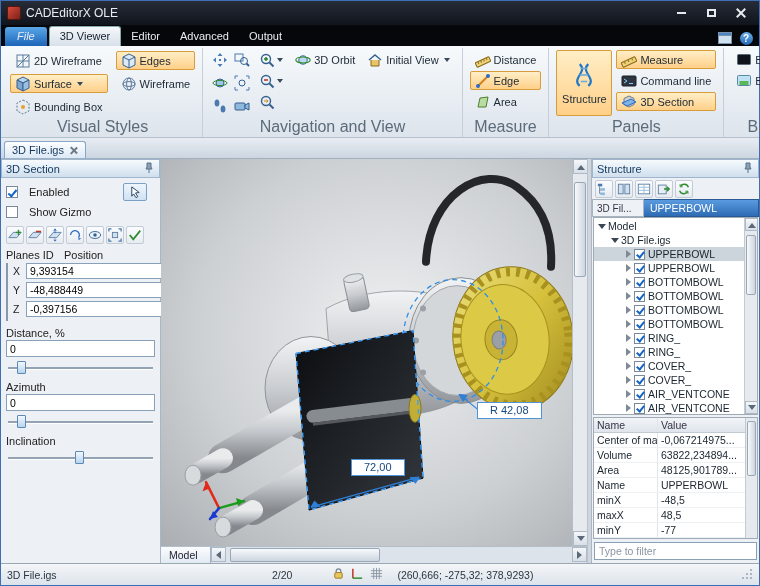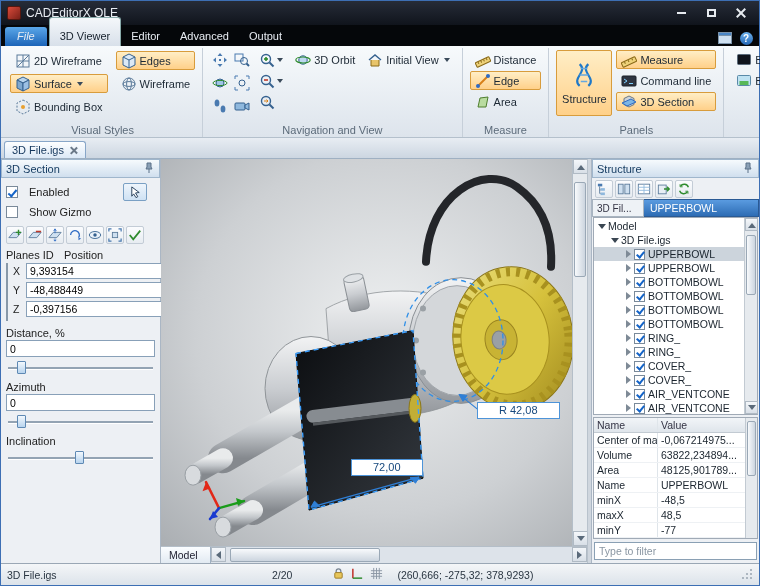--- a/index.html
+++ b/index.html
@@ -14,31 +14,31 @@
   .winbtn{width:28px;height:18px;display:flex;align-items:center;justify-content:center;margin-left:2px;border-radius:2px;}
   .g-min{width:9px;height:2px;background:#e6eaef;}
   .g-max{width:9px;height:8px;border:2px solid #e6eaef;}
   .g-close{position:relative;width:12px;height:12px;}
   .g-close::before,.g-close::after{content:"";position:absolute;left:5px;top:0;width:2px;height:12px;background:#e6eaef;}
   .g-close::before{transform:rotate(45deg);}.g-close::after{transform:rotate(-45deg);}
 
   
   .menubar{height:21px;background:#05070a;display:flex;align-items:flex-end;flex:none;padding:0 4px;}
   .mtabs{display:flex;align-items:flex-end;height:21px;}
-  .mtab{color:#e8ecf2;font-size:11px;padding:12px 10px 4px;cursor:default;}
+  .mtab{color:#e8ecf2;font-size:11px;padding:3px 10px 4px;cursor:default;}
   .mtab.file{background:linear-gradient(#5aa7e8,#1c64b8);border-radius:3px 3px 0 0;margin-right:2px;padding:3px 12px 4px;font-style:italic;}
   .mtab.active{background:linear-gradient(#f4f7fa,#d8e0ea);color:#16202c;border-radius:3px 3px 0 0;border:1px solid #8aa;border-bottom:none;}
   .mspacer{flex:1;}
   .mbicon{width:18px;height:16px;display:flex;align-items:center;justify-content:center;margin-left:3px;}
   .helpdot{width:13px;height:13px;border-radius:50%;background:linear-gradient(#6cb2ee,#2466b4);color:#fff;font-size:10px;font-weight:bold;display:flex;align-items:center;justify-content:center;}
 
   
   .ribbon{height:92px;background:linear-gradient(#f7fafc,#dde4ec);border-bottom:1px solid #b4c0cc;display:flex;flex:none;padding:2px 2px 0 2px;}
   .rgroup{position:relative;border-right:1px solid #c6cfd9;padding:2px 7px 15px 7px;}
-  .rglabel{position:absolute;bottom:1px;left:0;right:0;text-align:center;font-size:11px;color:#5c6b7a;}
+  .rglabel{position:absolute;bottom:1px;left:0;right:0;text-align:center;font-size:16px;color:#5c6b7a;}
   .rbtn{display:flex;align-items:center;gap:3px;font-size:11px;color:#1c2834;height:19px;padding:0 4px;border:1px solid transparent;border-radius:2px;white-space:nowrap;}
   .rbtn.hl{background:linear-gradient(#ffeec6,#ffd089);border-color:#d89c3c;}
   .ic16{width:16px;height:16px;flex:none;display:inline-flex;}
   .ic16 svg{width:16px;height:16px;}
   .dd{width:0;height:0;border:3px solid transparent;border-top:4px solid #3a4a5a;margin-left:2px;margin-top:4px;flex:none;}
   .vs-grid{display:grid;grid-template-columns:auto auto;grid-auto-rows:21px;column-gap:8px;row-gap:2px;align-items:center;}
   .nav-wrap{display:flex;gap:5px;align-items:flex-start;}
   .nav-grid{display:grid;grid-template-columns:20px 20px;grid-auto-rows:21px;gap:2px;}
   .sq{width:20px;height:19px;display:flex;align-items:center;justify-content:center;border:1px solid transparent;border-radius:2px;}
   .magcol{display:flex;flex-direction:column;gap:2px;}
@@ -85,21 +85,21 @@
   .slab{margin-top:6px;font-size:11px;}
   .slider{position:relative;height:15px;margin:3px 2px 0;}
   .slider::before{content:"";position:absolute;left:0;right:0;top:7px;height:2px;background:#93a3b3;border-bottom:1px solid #fff;}
   .thumb{position:absolute;top:1px;width:9px;height:13px;background:linear-gradient(#f2f8fd,#b8d4ee);border:1px solid #5e89b4;border-radius:1px;}
 
   
   .vpcol{flex:1;display:flex;flex-direction:column;min-width:0;}
   .vprow{flex:1;display:flex;min-height:0;}
   .canvas{position:relative;flex:1;background:radial-gradient(ellipse at 55% 45%, #eef0f1 0%, #cdd0d3 60%, #aaaeb2 100%);overflow:hidden;}
   .canvas svg.model{position:absolute;inset:0;width:100%;height:100%;}
-  .dimlabel{position:absolute;background:#fff;border:1px solid #4d94d9;color:#17497e;font-size:11px;padding:0 21px;line-height:15px;}
+  .dimlabel{position:absolute;background:#fff;border:1px solid #4d94d9;color:#17497e;font-size:11px;padding:0 12px;line-height:15px;}
   .vscroll{width:15px;flex:none;background:#e6eaee;border-left:1px solid #b4bec8;display:flex;flex-direction:column;}
   .hwrap{height:17px;flex:none;background:#dde3ea;border-top:1px solid #b4bec8;display:flex;align-items:stretch;}
   .modeltab{display:flex;align-items:center;padding:0 12px 0 8px;background:linear-gradient(#fbfdff,#e2eaf2);border-right:1px solid #9fb0c2;font-size:10.5px;color:#223;}
   .sbtn{width:15px;height:15px;flex:none;background:linear-gradient(#f4f7fa,#d8dfe7);border:1px solid #b0bac4;display:flex;align-items:center;justify-content:center;}
   .tri-u{width:0;height:0;border:4px solid transparent;border-bottom:5px solid #5a6a7a;margin-top:-3px;}
   .tri-d{width:0;height:0;border:4px solid transparent;border-top:5px solid #5a6a7a;margin-bottom:-3px;}
   .tri-l{width:0;height:0;border:4px solid transparent;border-right:5px solid #5a6a7a;margin-left:-3px;}
   .tri-r{width:0;height:0;border:4px solid transparent;border-left:5px solid #5a6a7a;margin-right:-3px;}
   .vtrack{flex:1;position:relative;}
   .vthumb{position:absolute;left:1px;right:1px;top:8px;height:95px;background:linear-gradient(90deg,#f8fafc,#ccd5df);border:1px solid #9aa8b6;border-radius:2px;}

